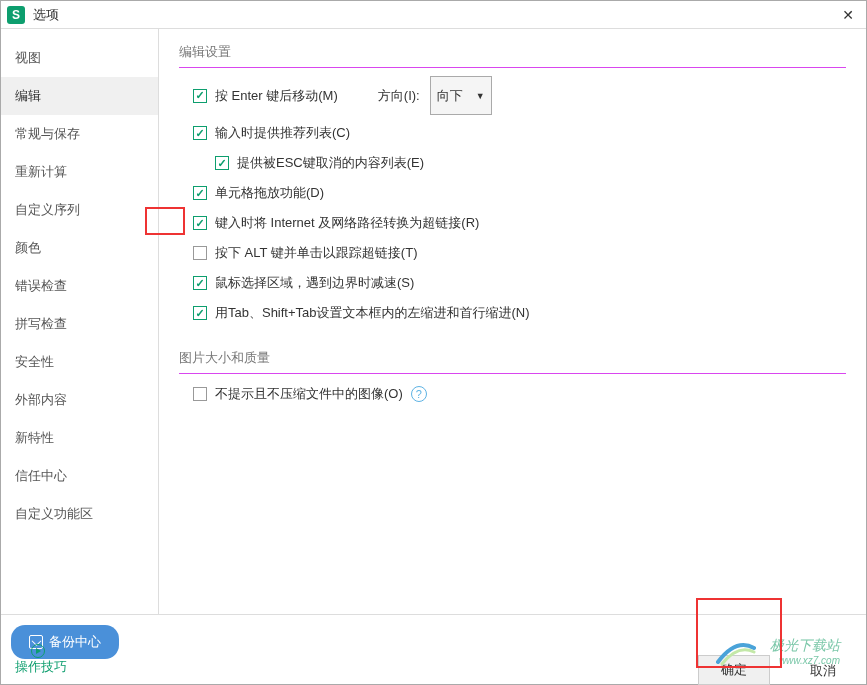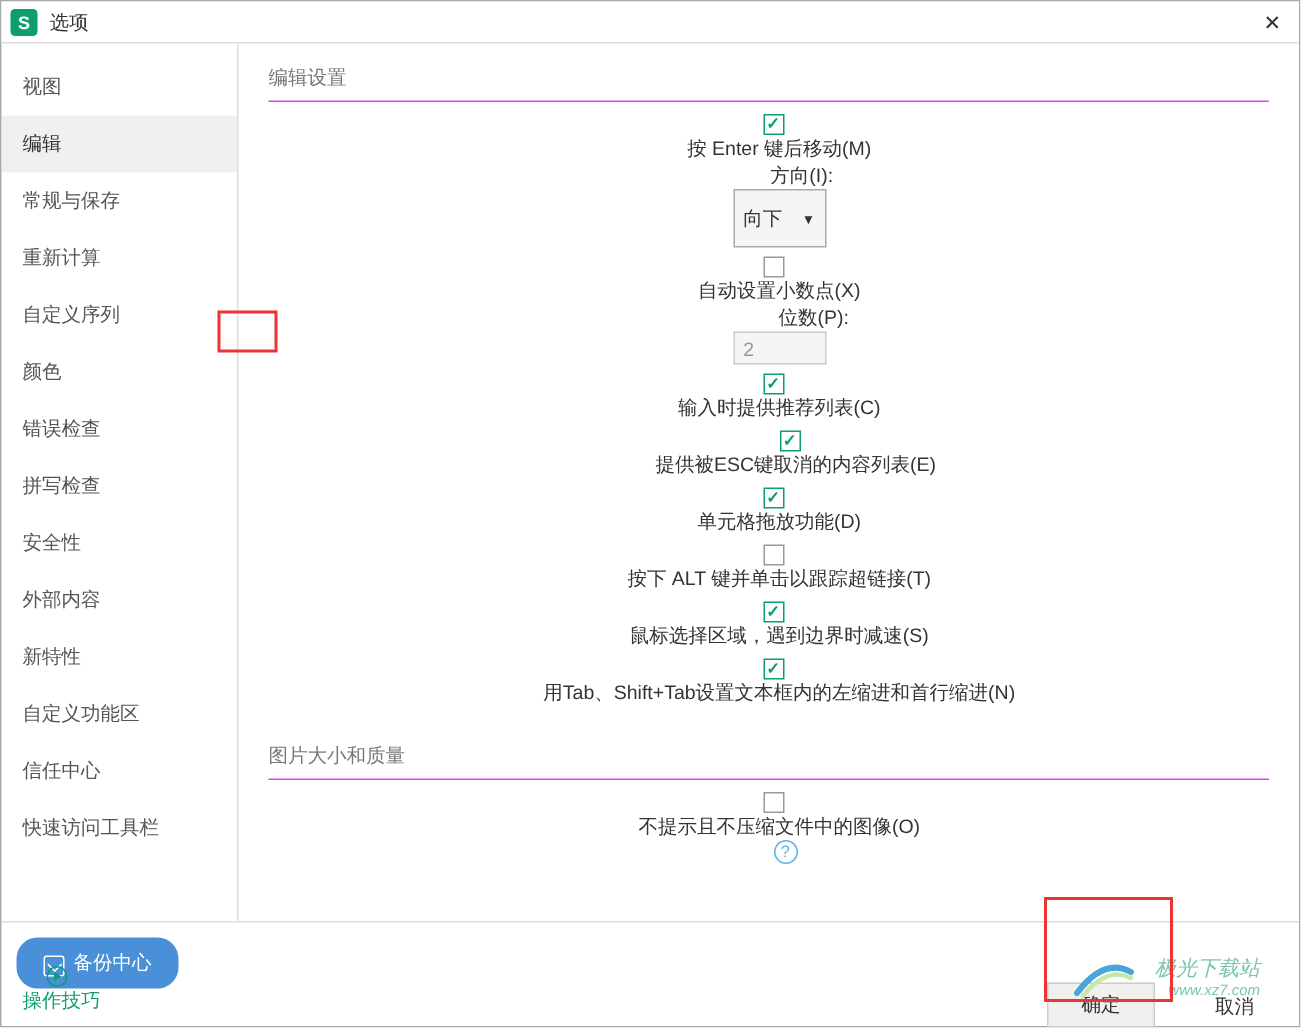--- a/index.html
+++ b/index.html
@@ -9,33 +9,33 @@
     .title-icon { width: 18px; height: 18px; background: #0d9e6e; border-radius: 3px; color: #fff; display: flex; align-items: center; justify-content: center; font-size: 12px; font-weight: bold; margin-right: 8px; }
     .title-text { flex: 1; font-size: 13px; color: #333; }
     .close-btn { cursor: pointer; font-size: 14px; padding: 0 6px; color: #333; }
     .body { flex: 1; display: flex; overflow: hidden; }
     .sidebar { width: 158px; border-right: 1px solid #ddd; padding-top: 10px; }
     .sidebar-item { padding: 10px 14px; cursor: pointer; color: #555; font-size: 13px; }
     .sidebar-item.active { background: #f0f0f0; color: #333; }
     .content { flex: 1; padding: 14px 20px; overflow-y: auto; }
     .section-title { color: #777; font-size: 13px; margin-bottom: 8px; border-bottom: 1px solid #d946ef; padding-bottom: 6px; }
     .section { margin-bottom: 24px; }
-    .row { display: flex; align-items: center; margin: 6px 0 6px 14px; min-height: 24px; flex-direction: column; }
+    .row { display: flex; align-items: center; margin: 6px 0 6px 14px; min-height: 24px; }
     .row.indented { margin-left: 36px; text-align: center; }
     .checkbox { width: 14px; height: 14px; border: 1px solid #999; margin-right: 8px; display: inline-flex; align-items: center; justify-content: center; cursor: pointer; flex-shrink: 0; }
     .checkbox.checked { border-color: #0d9e6e; }
     .checkbox.checked::after { content: "✓"; color: #0d9e6e; font-size: 11px; line-height: 1; font-weight: bold; }
     .label { color: #333; }
     .field-label { margin-left: 40px; margin-right: 10px; color: #333; }
     .select { width: 62px; height: 39px; border: 1px solid #aaa; background: #f5f5f5; display: inline-flex; align-items: center; padding: 0 6px; justify-content: space-between; cursor: pointer; }
     .select .arrow { font-size: 9px; }
     .input-num { width: 62px; height: 22px; border: 1px solid #ccc; background: #f5f5f5; padding: 0 6px; display: inline-flex; align-items: center; color: #999; }
     .help-icon { width: 16px; height: 16px; border-radius: 50%; border: 1px solid #5eb3e4; color: #5eb3e4; display: inline-flex; align-items: center; justify-content: center; font-size: 11px; margin-left: 8px; cursor: pointer; }
     .footer { height: 70px; border-top: 1px solid #ddd; display: flex; align-items: flex-start; padding: 0 20px 0 10px; position: relative; }
-    .backup-btn { background: #4a90d9; color: #fff; padding: 8px 18px; display: flex; align-items: flex-end; cursor: pointer; margin-top: 10px; border-radius: 14px; }
+    .backup-btn { background: #4a90d9; color: #fff; padding: 8px 18px; display: flex; align-items: center; cursor: pointer; margin-top: 10px; border-radius: 14px; }
     .backup-icon { width: 14px; height: 14px; border: 1.5px solid #fff; border-radius: 2px; margin-right: 6px; display: inline-flex; align-items: center; justify-content: center; }
     .backup-icon::after { content: ""; width: 6px; height: 6px; border-left: 1.5px solid #fff; border-bottom: 1.5px solid #fff; transform: rotate(-45deg) translate(1px, -1px); }
     .tips-link { display: flex; align-items: center; color: #0d9e6e; margin-top: 12px; cursor: pointer; position: absolute; left: 14px; bottom: 8px; flex-direction: column; }
     .play-icon { width: 14px; height: 14px; border: 1.5px solid #0d9e6e; border-radius: 50%; margin-right: 6px; display: inline-flex; align-items: center; justify-content: center; }
     .play-icon::after { content: ""; width: 0; height: 0; border-left: 5px solid #0d9e6e; border-top: 3px solid transparent; border-bottom: 3px solid transparent; margin-left: 1px; }
     .action-btns { margin-left: auto; display: flex; gap: 30px; align-items: flex-end; padding-bottom: 10px; padding-top: 40px; }
     .btn { background: #f0f0f0; border: 1px solid #ccc; padding: 5px 22px; cursor: pointer; color: #333; font-size: 13px; }
     .red-box-1 { position: absolute; border: 2.5px solid #e33; pointer-events: none; z-index: 10; }
     .red-box-2 { position: absolute; border: 2.5px solid #e33; pointer-events: none; z-index: 10; }
     .watermark { position: absolute; right: 26px; bottom: 18px; font-style: italic; color: #7ac7a8; font-size: 14px; z-index: 5; pointer-events: none; }
@@ -62,61 +62,58 @@
       <div class="sidebar-item active">编辑</div>
       <div class="sidebar-item">常规与保存</div>
       <div class="sidebar-item">重新计算</div>
       <div class="sidebar-item">自定义序列</div>
       <div class="sidebar-item">颜色</div>
       <div class="sidebar-item">错误检查</div>
       <div class="sidebar-item">拼写检查</div>
       <div class="sidebar-item">安全性</div>
       <div class="sidebar-item">外部内容</div>
       <div class="sidebar-item">新特性</div>
+      <div class="sidebar-item">信任中心</div>
       <div class="sidebar-item">自定义功能区</div>
-      <div class="sidebar-item">信任中心</div>
-      <div class="sidebar-item">快速访问工具栏</div>
     </div>
 
     <div class="content">
       <div class="section">
         <div class="section-title">编辑设置</div>
 
         <div class="row">
           <span class="checkbox checked"></span>
           <span class="label">按 Enter 键后移动(M)</span>
           <span class="field-label">方向(I):</span>
           <span class="select">
             <span>向下</span>
             <span class="arrow">▼</span>
           </span>
         </div>
 
-        <div class="row">
-          <span class="checkbox"></span>
-          <span class="label">自动设置小数点(X)</span>
-          <span class="field-label" style="margin-left:56px;">位数(P):</span>
-          <span class="input-num">2</span>
-        </div>
 
         <div class="row">
           <span class="checkbox checked"></span>
           <span class="label">输入时提供推荐列表(C)</span>
         </div>
 
         <div class="row indented">
           <span class="checkbox checked"></span>
           <span class="label">提供被ESC键取消的内容列表(E)</span>
         </div>
 
         <div class="row">
           <span class="checkbox checked"></span>
           <span class="label">单元格拖放功能(D)</span>
         </div>
 
+        <div class="row">
+          <span class="checkbox checked"></span>
+          <span class="label">键入时将 Internet 及网络路径转换为超链接(R)</span>
+        </div>
 
         <div class="row">
           <span class="checkbox"></span>
           <span class="label">按下 ALT 键并单击以跟踪超链接(T)</span>
         </div>
 
         <div class="row">
           <span class="checkbox checked"></span>
           <span class="label">鼠标选择区域，遇到边界时减速(S)</span>
         </div>

